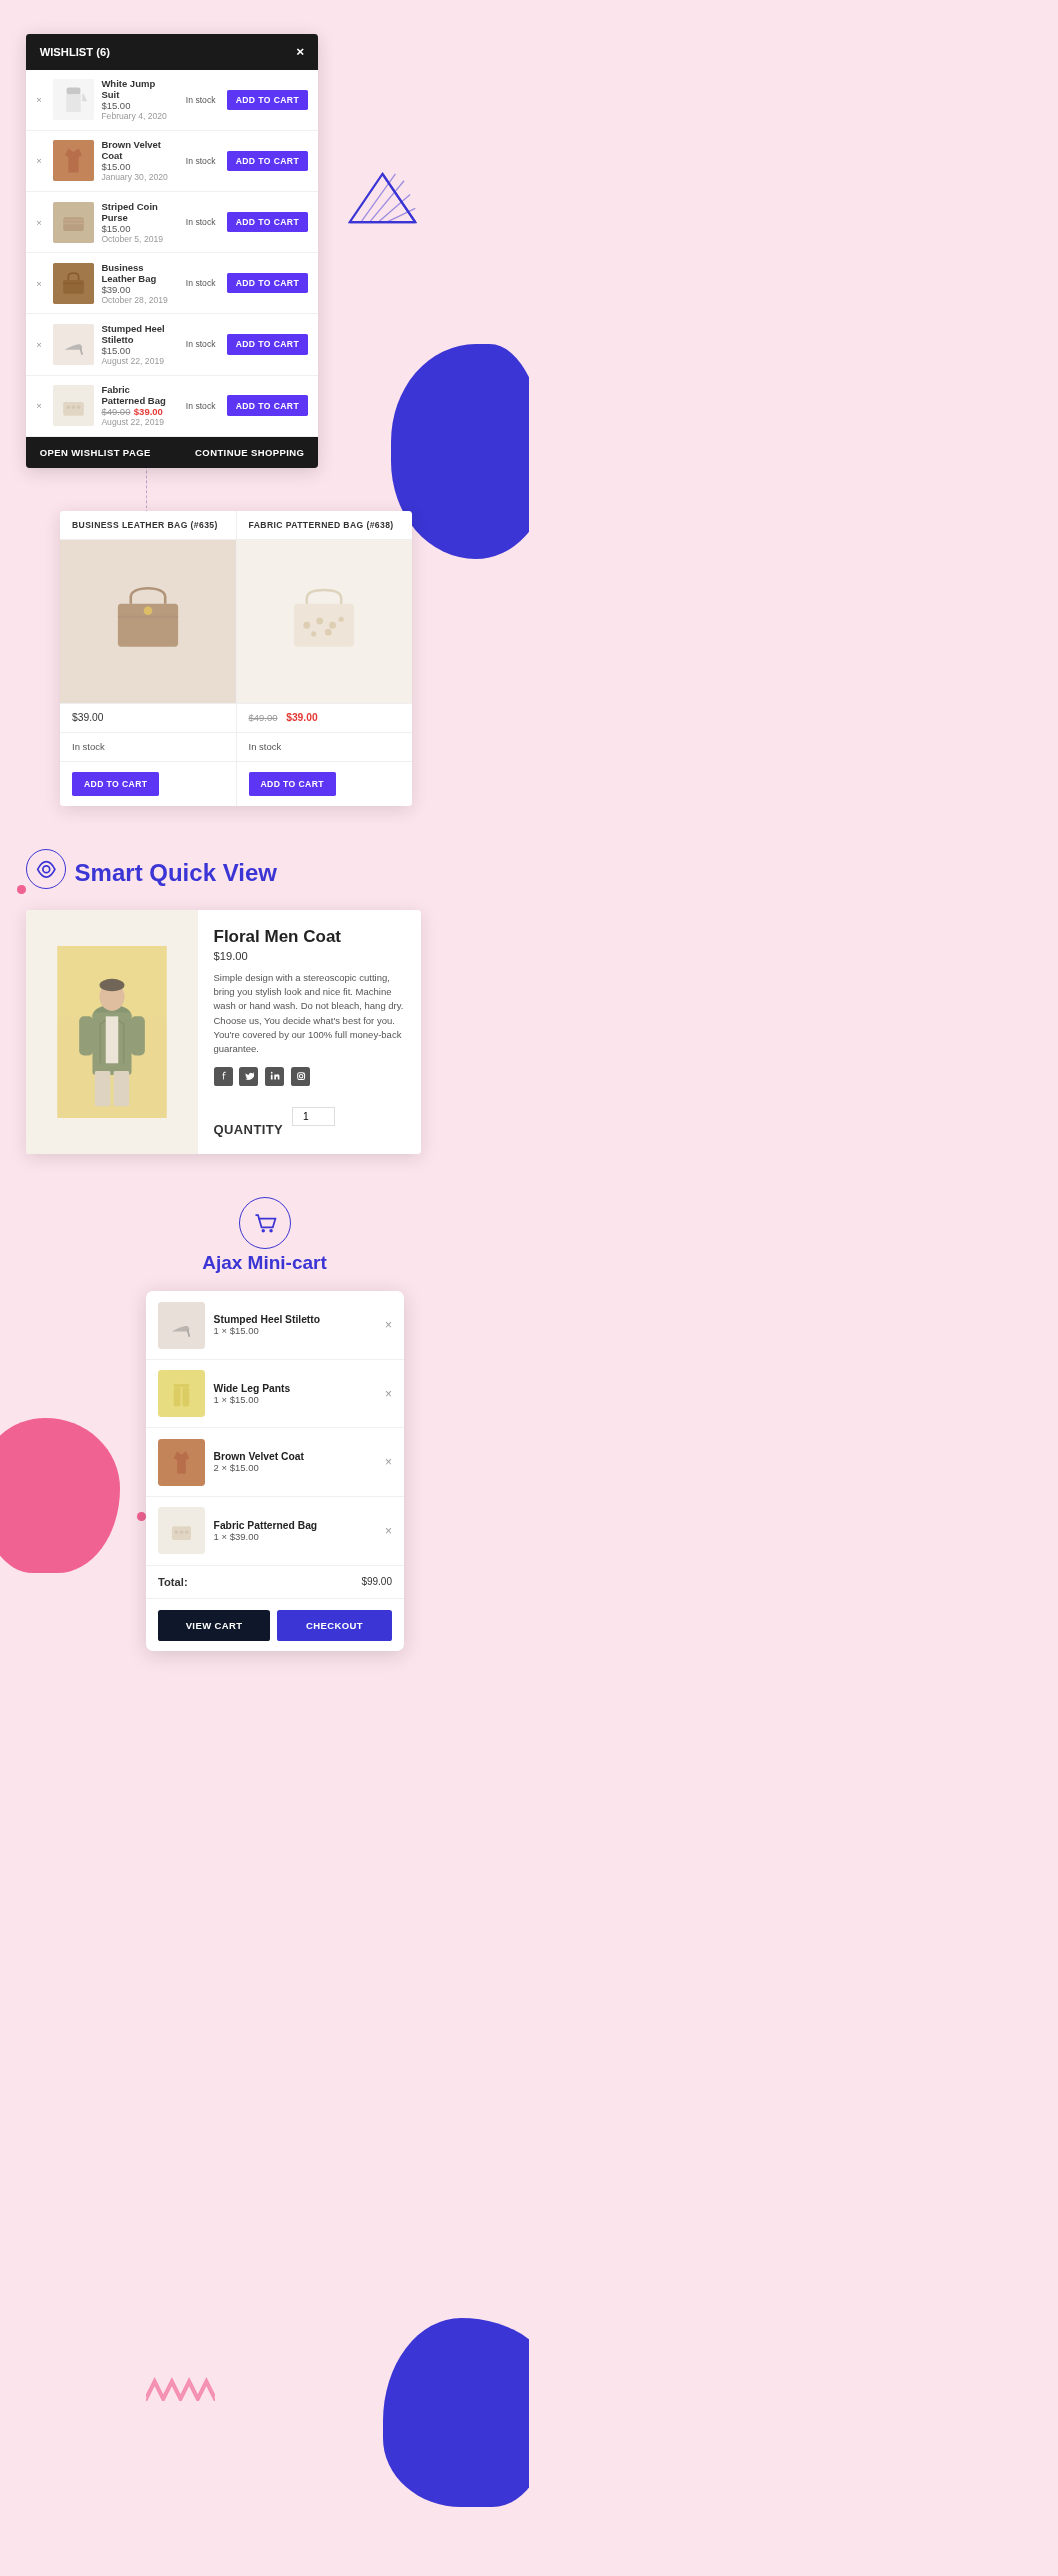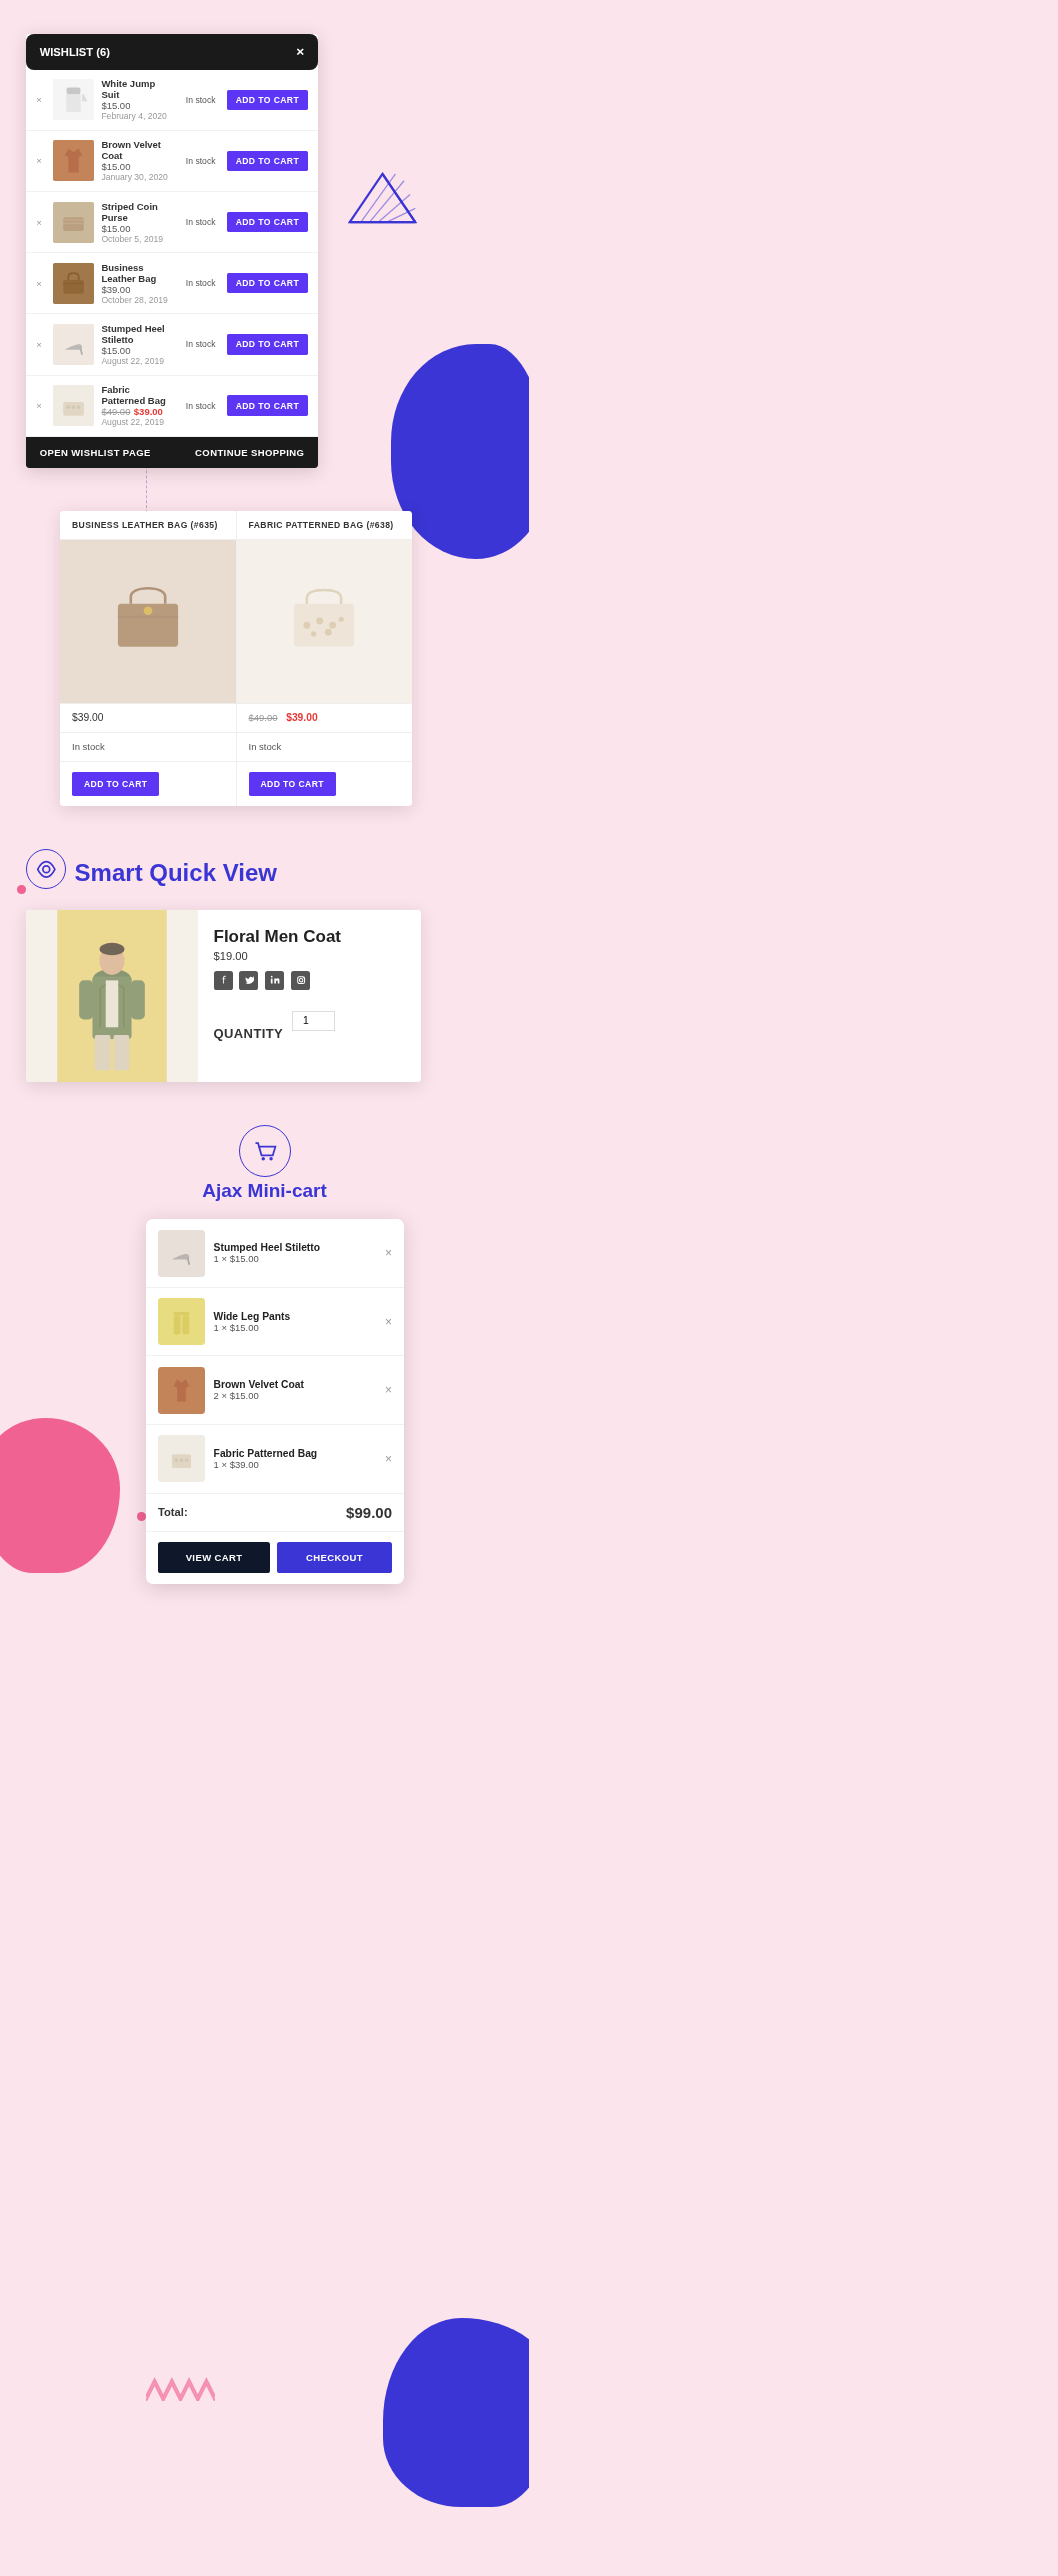--- a/index.html
+++ b/index.html
@@ -132,21 +132,20 @@
     }
     .wishlist-header {
       background: #1a1a1a;
       color: #fff;
       padding: 10.3px 13.7px;
       font-size: 11.2px;
       font-weight: 600;
       display: flex;
       justify-content: space-between;
       align-items: center;
-      border-radius: 8px;
     }
     .wishlist-header .close-btn {
       cursor: pointer;
       font-size: 13.7px;
       color: #fff;
     }
     .wishlist-item {
       display: flex;
       align-items: center;
       padding: 8.6px 10.3px;
@@ -485,23 +484,23 @@
       align-items: center;
       padding: 10.3px 12px;
       border-bottom: 0.9px solid #f0f0f0;
     }
     .mc-total-label {
       font-size: 11.2px;
       color: #333;
       font-weight: 600;
     }
     .mc-total-amount {
-      font-size: 15px;
+      font-size: 10px;
       color: #333;
-      font-weight: 700;
+      font-weight: 400;
     }
     .mc-buttons {
       display: flex;
       gap: 6.9px;
       padding: 10.3px 12px;
     }
     .mc-view-cart-btn {
       flex: 1;
       background: #0f172a;
       color: #fff;
@@ -780,20 +779,21 @@
 
           <ellipse cx="70" cy="50" rx="16" ry="8" fill="#3a2a1a"></ellipse>
 
           <rect x="28" y="90" width="18" height="50" rx="6" fill="#6a7c4a"></rect>
           <rect x="94" y="90" width="18" height="50" rx="6" fill="#6a7c4a"></rect>
         </svg>
       </div>
       <div class="quickview-info">
         <h2>Floral Men Coat</h2>
         <div class="qv-price">$19.00</div>
+        <div class="qv-desc">Simple design with a stereoscopic cutting, bring you stylish look and nice fit. Machine wash or hand wash. Do not bleach, hang dry. Choose us, You decide what's best for you. You're covered by our 100% full money-back guarantee.</div>
         <div class="social-icons">
           <div class="social-icon">
             <svg viewBox="0 0 12 12">
                 <path d="M7 4V3c0-.6.4-1 1-1h1V1H8C6.3 1 6 2.4 6 3v1H5v1h1v5h1V5h1.5L9 4H7z" fill="#fff"></path>
               </svg>
           </div>
           <div class="social-icon">
             <svg viewBox="0 0 12 12">
                 <path d="M11 3c-.4.2-.8.3-1.2.4.4-.3.7-.7.9-1.2-.4.2-.8.4-1.3.5C9 2.3 8.5 2 7.9 2c-1.1 0-2 .9-2 2 0 .2 0 .3.1.4C4.2 4.3 2.9 3.6 2 2.5c-.2.3-.3.7-.3 1.1 0 .7.4 1.3.9 1.7-.3 0-.6-.1-.9-.3v0c0 1 .7 1.8 1.6 2-.2 0-.3.1-.5.1-.1 0-.3 0-.4-.1.3.9 1.1 1.5 2 1.5C3.7 9.1 2.8 9.4 2 9.4c-.2 0-.3 0-.5 0C2.4 10 3.4 10.4 4.5 10.4c5.4 0 8.3-4.4 8.3-8.3v-.4c.6-.4 1.1-.9 1.5-1.5-.5.2-1 .4-1.6.4C11.1 0.8 11.5 0.4 11 3z" fill="#fff"></path>
               </svg>

